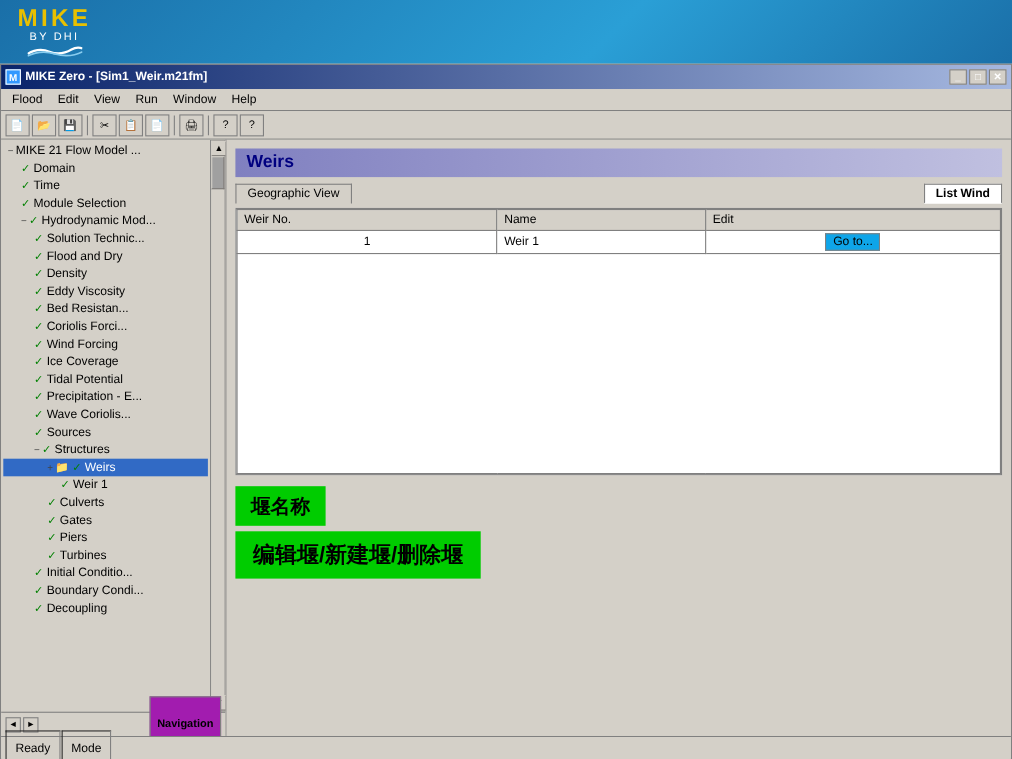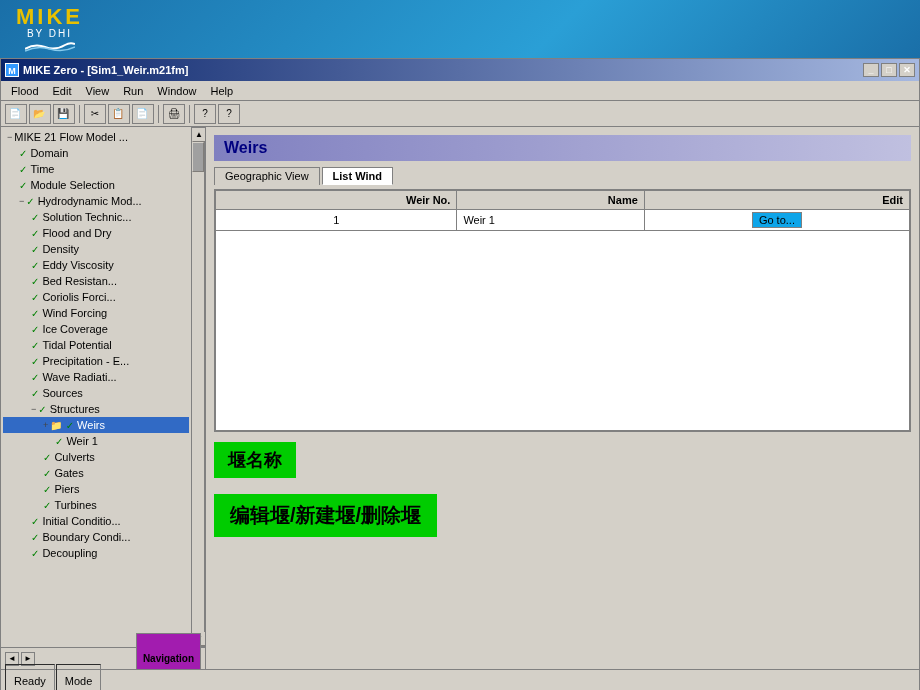--- a/index.html
+++ b/index.html
@@ -229,20 +229,21 @@
       font-weight: bold;
       padding: 4px 10px;
       margin-bottom: 6px;
     }
 
     
     .tab-bar {
       display: flex;
       gap: 2px;
       margin-bottom: 4px;
+      justify-content: space-between;
     }
     .tab {
       padding: 2px 10px;
       background: #d4d0c8;
       border: 1px solid #808080;
       font-size: 11px;
       cursor: pointer;
       border-bottom: none;
     }
     .tab.active {
@@ -260,22 +261,22 @@
     }
     .weir-table {
       width: 100%;
       border-collapse: collapse;
       font-size: 11px;
     }
     .weir-table th {
       background: #d4d0c8;
       border: 1px solid #808080;
       padding: 3px 6px;
-      text-align: right;
-      font-weight: bold;
+      text-align: left;
+      font-weight: normal;
     }
     .weir-table td {
       border: 1px solid #808080;
       padding: 2px 6px;
       text-align: center;
     }
     .weir-table td.name-cell { text-align: left; }
     .goto-btn {
       background: #0ea5e9;
       border: 1px solid #808080;
@@ -310,21 +311,21 @@
       cursor: pointer;
     }
 
     
     .bottom-annotation {
       background: #00cc00;
       color: black;
       font-size: 20px;
       font-weight: bold;
       padding: 8px 16px;
-      margin-top: 12px;
+      margin-top: 1px;
       display: inline-block;
     }
 
     
     .status-bar {
       height: 22px;
       background: #d4d0c8;
       border-top: 1px solid #808080;
       display: flex;
       align-items: center;
@@ -493,21 +494,21 @@
             <div class="tree-item" style="padding-left: 28px;">
               <span class="tree-check">✓</span>
               <span>Tidal Potential</span>
             </div>
             <div class="tree-item" style="padding-left: 28px;">
               <span class="tree-check">✓</span>
               <span>Precipitation - E...</span>
             </div>
             <div class="tree-item" style="padding-left: 28px;">
               <span class="tree-check">✓</span>
-              <span>Wave Radiati...</span>
+              <span>Wave Coriolis...</span>
             </div>
             <div class="tree-item" style="padding-left: 28px;">
               <span class="tree-check">✓</span>
               <span>Sources</span>
             </div>
             <div class="tree-item" style="padding-left: 28px;">
               <span class="tree-expand">−</span>
               <span class="tree-check">✓</span>
               <span>Structures</span>
             </div>

